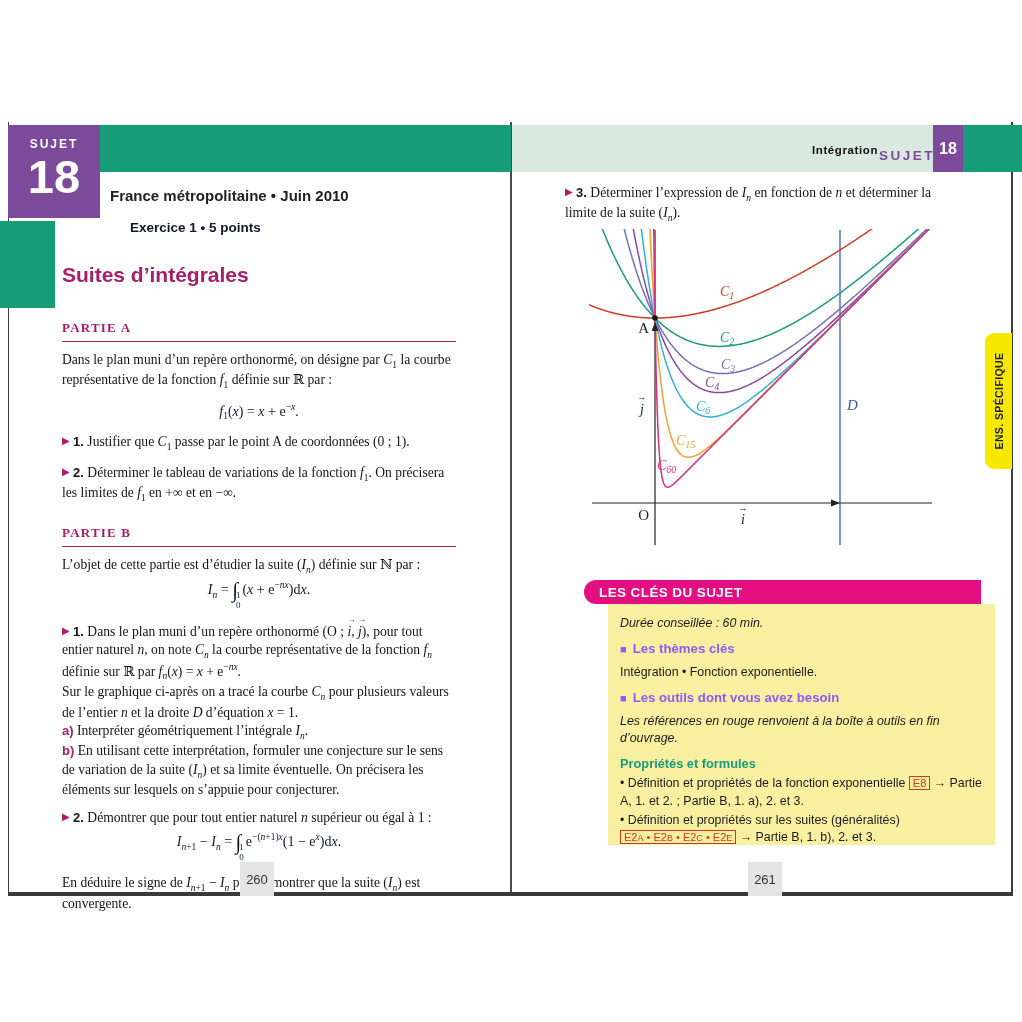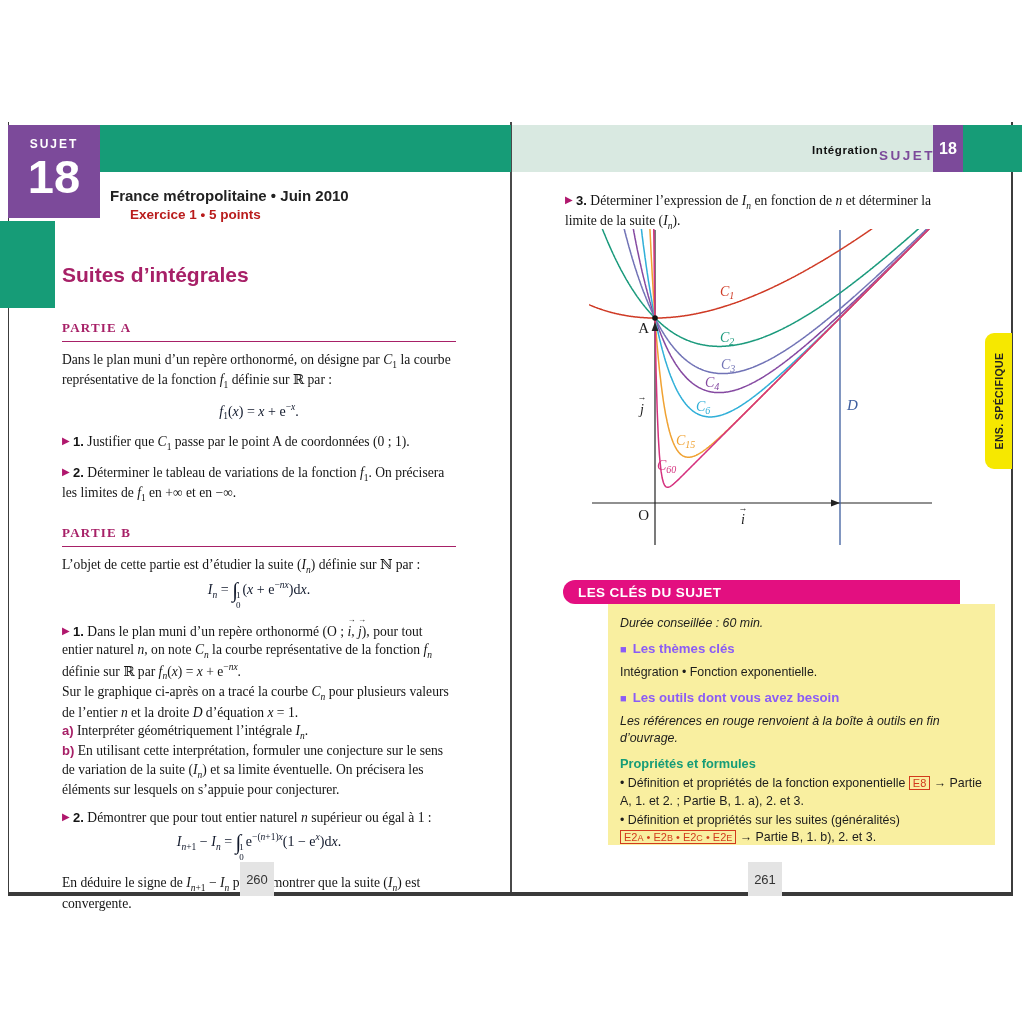--- a/index.html
+++ b/index.html
@@ -20,48 +20,48 @@
   .greenbar-left{left:100px;top:125px;width:411px;height:47px;background:#169c77;}
   .greensq-left{left:0px;top:221px;width:55px;height:87px;background:#169c77;}
   .mintbar{left:512px;top:125px;width:421px;height:47px;background:#d9e9e1;}
   .hdr-topic{left:812px;top:144px;font-size:11.5px;font-weight:bold;letter-spacing:.6px;color:#111;}
   .hdr-sujet{left:879px;top:148px;font-size:13.5px;font-weight:bold;letter-spacing:2.5px;color:#7c4a9a;}
   .numbox-right{left:933px;top:125px;width:30px;height:47px;background:#7c4a9a;color:#fff;
                 display:flex;align-items:center;justify-content:center;font-size:16px;font-weight:bold;}
   .greensq-right{left:963px;top:125px;width:59px;height:47px;background:#169c77;}
 
   .source-line{left:110px;top:187px;font-size:15px;font-weight:bold;color:#222;}
-  .exercise-line{left:110px;top:207px;font-size:13.5px;font-weight:bold;color:#b91c1c;padding-left:20px;}
+  .exercise-line{left:110px;top:220px;font-size:13.5px;font-weight:bold;color:#0f172a;padding-left:20px;}
   .doc-title{left:62px;top:263px;font-size:21px;font-weight:bold;color:#a72067;}
 
   
   .serif, .serif p{font-family:"Liberation Serif","DejaVu Serif","DejaVu Sans",serif;}
   .col-left{left:62px;top:320px;width:394px;}
-  .col-right{left:565px;top:192px;width:397px;}
+  .col-right{left:565px;top:184px;width:397px;}
   .partie-head{font-size:13px;font-weight:bold;letter-spacing:1.2px;color:#a72067;
                border-bottom:1.5px solid #a72067;padding-bottom:5px;margin:0 0 9px 0;}
   .pb{margin-top:20px;}
   p.body{font-size:13.6px;line-height:1.34;margin:0 0 10px 0;color:#141414;}
   .formula{text-align:center;font-size:14px;margin:2px 0 12px 0;color:#0f172a;
            font-family:"Liberation Serif","DejaVu Serif","DejaVu Sans",serif;}
   .bullet{color:#b0176d;font-size:10px;vertical-align:2px;}
   .qnum{font-family:"Liberation Sans","DejaVu Sans",sans-serif;font-size:13px;}
   b.sub{color:#a72067;font-family:"Liberation Sans","DejaVu Sans",sans-serif;font-size:13px;}
   sup{font-size:9.5px;} sub{font-size:9.5px;}
   .int{font-size:21px;font-weight:normal;vertical-align:-3px;}
   .lim{display:inline-flex;flex-direction:column;font-size:9px;line-height:1.15;vertical-align:-4px;
        margin-left:-2px;margin-right:2px;}
   .vec{position:relative;display:inline-block;font-style:italic;}
   .vec .ar{position:absolute;left:0px;top:-8px;font-size:8px;font-style:normal;}
 
   
   #graph-svg{left:560px;top:222px;width:430px;height:336px;}
 
   
-  .cles-bar{left:563px;top:580px;width:397px;height:24px;background:#e30f80;color:#fff;
+  .cles-bar{left:584px;top:580px;width:397px;height:24px;background:#e30f80;color:#fff;
             border-radius:12px 0 0 12px;display:flex;align-items:center;padding-left:0;}
   .cles-bar span{margin-left:15px;font-size:13.5px;font-weight:bold;letter-spacing:.4px;}
   .cles-body{left:573px;top:604px;width:387px;height:241px;background:#f9efa0;box-sizing:border-box;
              padding:11px 12px 8px 12px;font-size:12.4px;line-height:1.4;color:#1c1c1c;margin-left:35px;}
   .cles-italic{font-style:italic;margin:0 0 8px 0;}
   .cles-h{color:#8b5cf6;font-weight:bold;font-size:13.2px;margin:8px 0 5px 0;}
   .cles-h .sq{font-size:11px;margin-right:6px;}
   .cles-plain{margin:0 0 4px 0;}
   .cles-green{color:#169c77;font-weight:bold;font-size:12.8px;margin:6px 0 2px 0;}
   .cles-list{margin:0;padding:0;list-style:none;}

